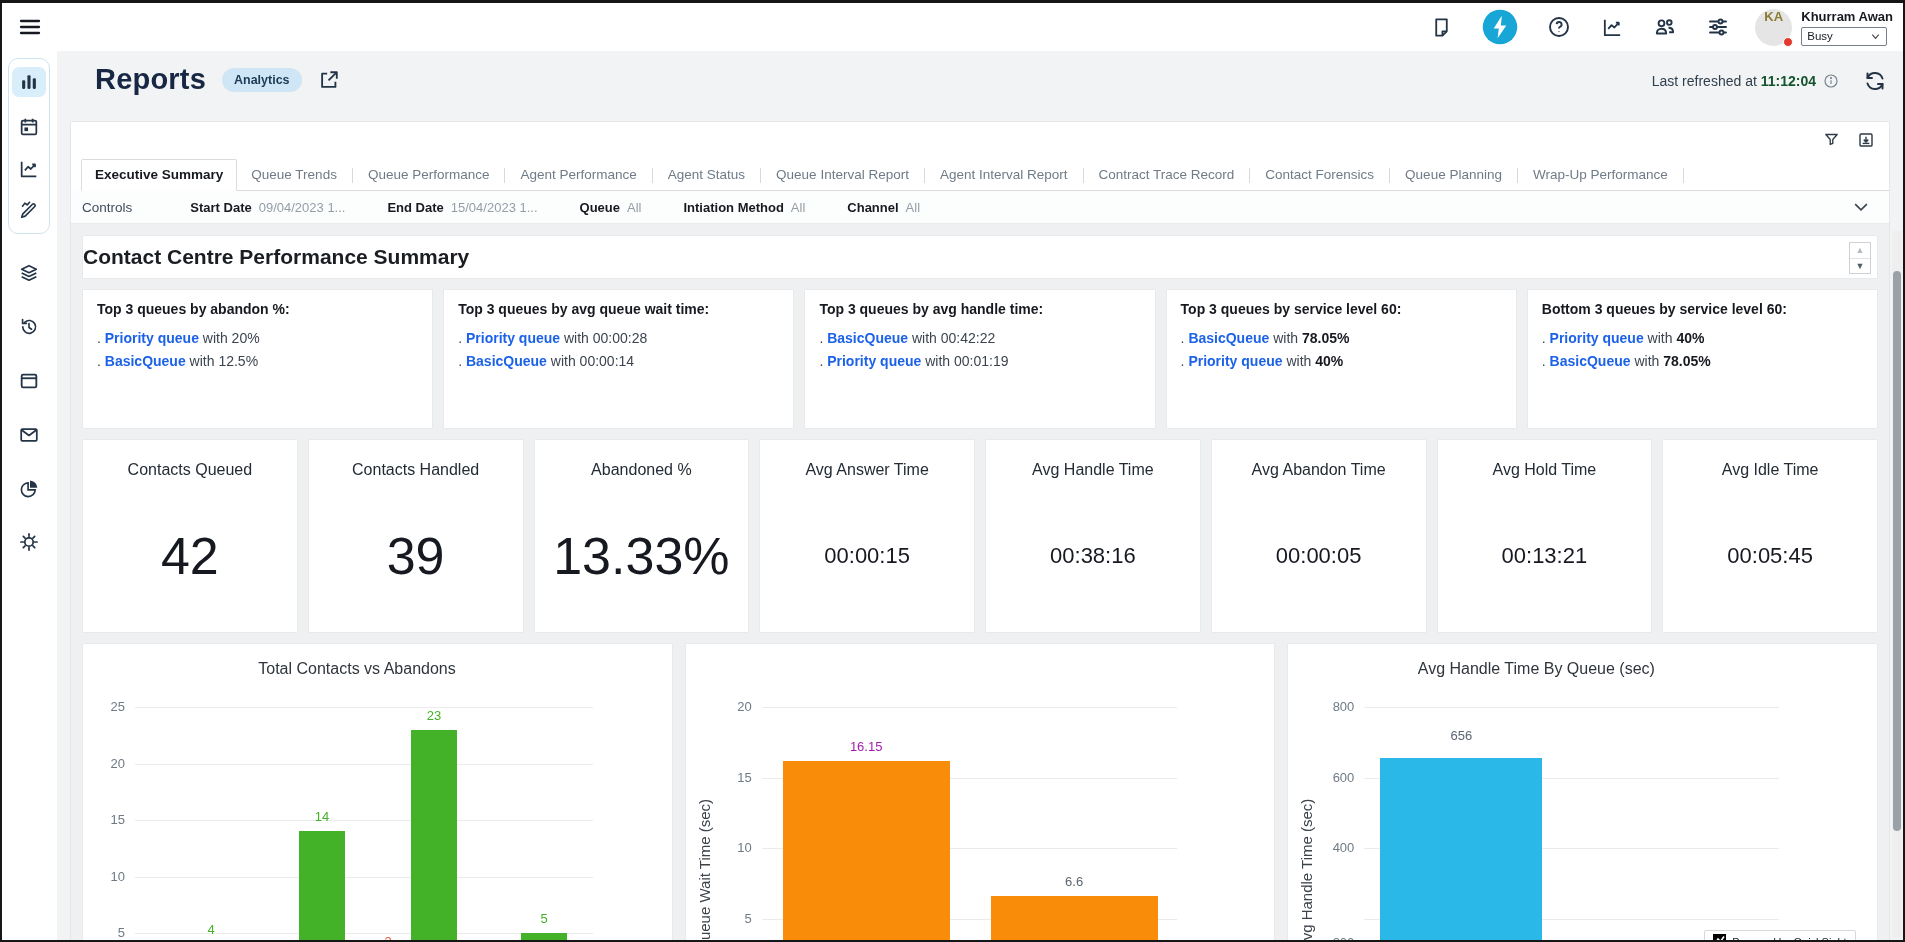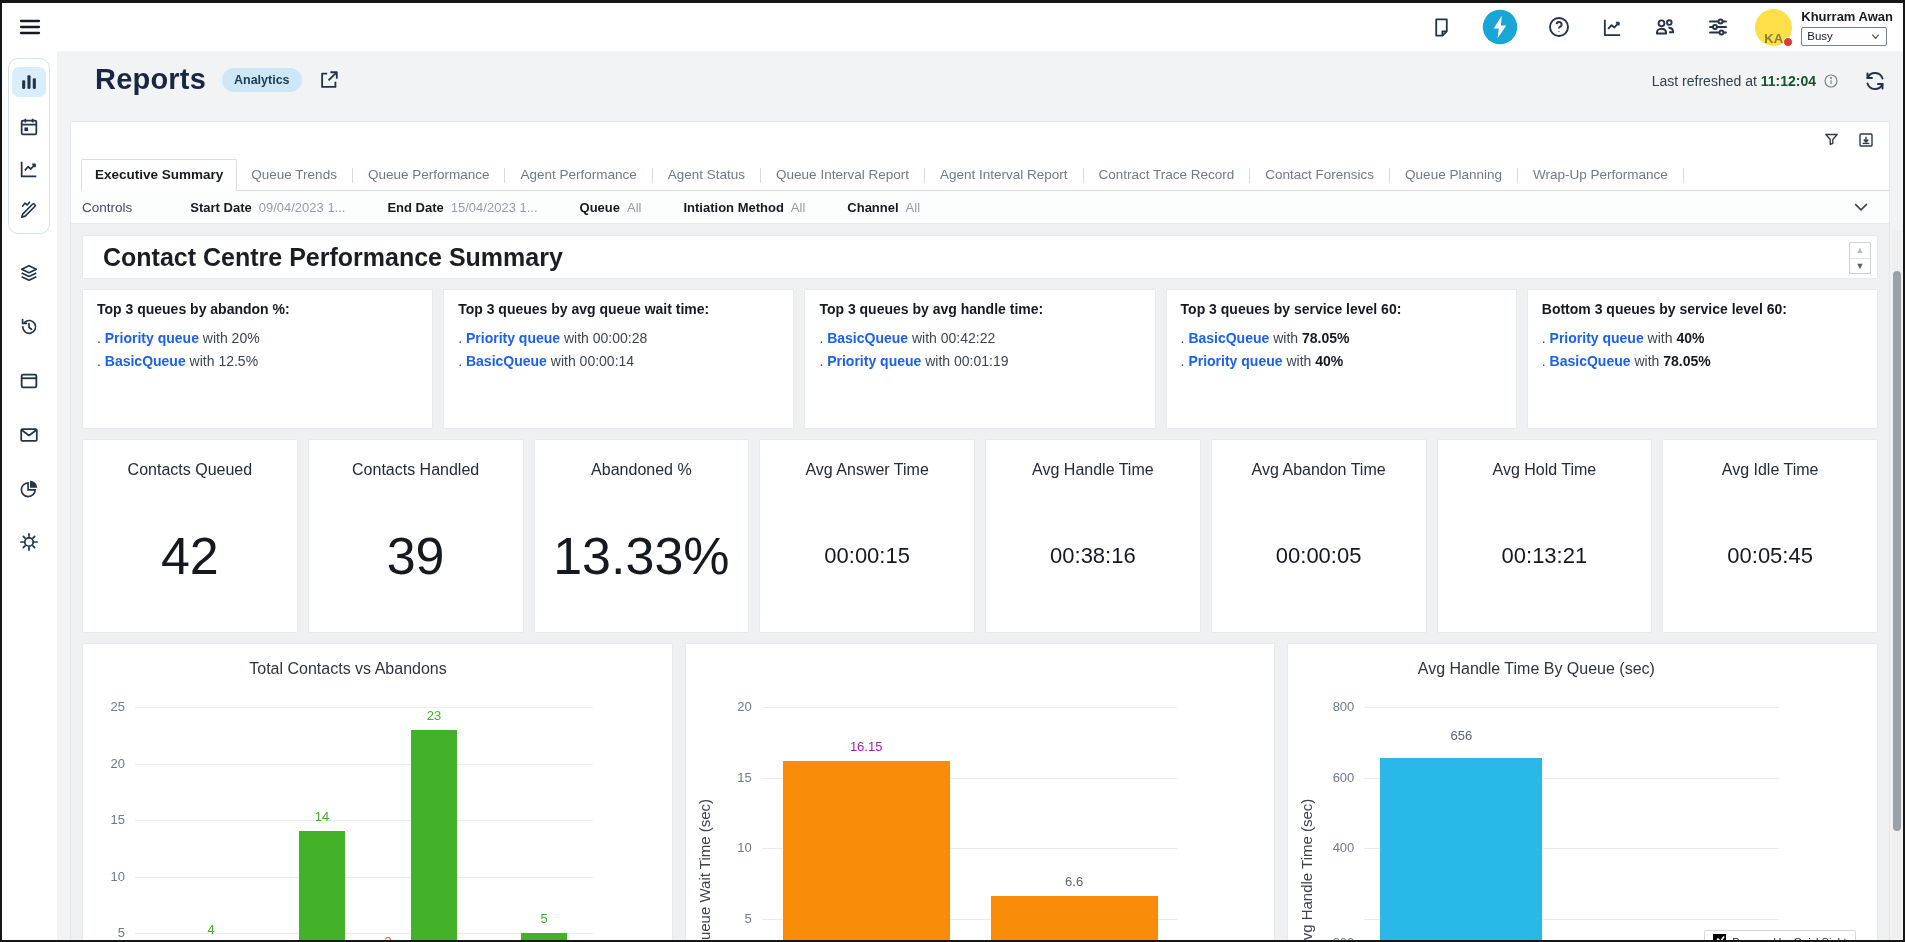--- a/index.html
+++ b/index.html
@@ -9,21 +9,21 @@
 
   .window{position:absolute;inset:0;border:2px solid #161616;border-top-width:3px;background:#f2f3f4;overflow:hidden;}
 
   
   .topbar{position:absolute;top:0;left:0;right:0;height:48px;background:#fff;}
   .hamburger{position:absolute;left:15px;top:12px;width:26px;height:24px;color:#16191f;}
   .topbar-right{position:absolute;right:10px;top:0;height:48px;display:flex;align-items:center;gap:29px;}
   .tb-icon{width:24px;height:24px;color:#243447;display:flex;align-items:center;justify-content:center;}
   .tb-flash{width:36px;height:36px;border-radius:50%;display:flex;align-items:center;justify-content:center;}
   .user{display:flex;align-items:center;gap:9px;margin-left:-4px;}
-  .avatar{position:relative;width:37px;height:37px;border-radius:50%;background:#fde047;display:flex;align-items:flex-end;justify-content:center;font-size:13px;font-weight:bold;color:#8a7c33;}
+  .avatar{position:relative;width:37px;height:37px;border-radius:50%;background:#e5e5e5;display:flex;align-items:flex-start;justify-content:center;font-size:13px;font-weight:bold;color:#8a7c33;}
   .avatar .dot{position:absolute;right:-1px;bottom:-1px;width:10px;height:10px;border-radius:50%;border:1.5px solid #fff;}
   .user-col{display:flex;flex-direction:column;gap:3px;}
   .user-name{font-size:13px;font-weight:600;color:#16191f;}
   .status-select{width:86px;height:19px;border:1px solid #76808a;border-radius:2px;background:#fff;font-size:11.5px;color:#16191f;display:flex;align-items:center;justify-content:space-between;padding:0 5px;}
 
   
   .sidebar{position:absolute;top:48px;left:0;width:55px;bottom:0;background:#fff;}
   .sb-group{position:absolute;left:6px;top:7px;width:42px;height:176px;border:1px solid #cfe3ef;border-radius:10px;}
   .sb-icon{position:absolute;left:10px;width:34px;height:30px;display:flex;align-items:center;justify-content:center;color:#243447;border-radius:7px;}
   .sb-icon.active{background:#d8eefb;}
@@ -54,21 +54,21 @@
   .filters{display:flex;align-items:center;margin-left:58px;gap:42px;}
   .filter{display:flex;align-items:center;gap:7px;white-space:nowrap;}
   .f-label{font-weight:bold;color:#16191f;}
   .f-value{color:#95 9ea8;color:#959ea8;}
   .ctl-chevron{position:absolute;right:18px;top:6px;width:20px;height:20px;color:#3c4650;}
 
   
   .dashboard{position:absolute;left:0;right:0;top:102px;bottom:0;background:#eef0f1;padding:11px;overflow:hidden;}
   .card{background:#fff;border:1px solid #e7eaeb;border-radius:1px;}
   .sheet-title-bar{position:relative;height:44px;display:flex;align-items:center;margin-bottom:10px;}
-  .sheet-title{font-size:25px;font-weight:bold;color:#1a1d21;padding-left:20px;}
+  .sheet-title{font-size:21px;font-weight:bold;color:#1a1d21;padding-left:0;}
   .spinner{position:absolute;right:6px;top:6px;width:22px;height:32px;border:1px solid #ccd2d7;background:#fff;display:flex;flex-direction:column;}
   .spinner button{flex:1;display:flex;align-items:center;justify-content:center;font-size:9px;}
   .spinner .up{color:#b3bac0;border-bottom:1px solid #dfe3e6;}
   .spinner .down{color:#525e68;}
 
   .summary-grid{display:grid;grid-template-columns:repeat(5,1fr);gap:10px;height:140px;margin-bottom:10px;}
   .sum-card{padding:11px 14px;font-size:14px;color:#3c4450;overflow:hidden;}
   .sum-title{font-weight:bold;color:#16191f;margin-bottom:12px;}
   .sum-line{margin-top:5px;line-height:18px;}
   .q-link{color:#1c62e8;font-weight:bold;text-decoration:none;cursor:pointer;}
@@ -423,21 +423,21 @@
             </div>
             <div class="card kpi-card">
               <div class="kpi-label">Avg Idle Time</div>
               <div class="kpi-value-wrap">
                 <div class="kpi-value sm">00:05:45</div>
               </div>
             </div>
           </div>
         <div class="charts-grid">
             <div class="card chart-card">
-              <div class="chart-title" style="left: 65px; text-align: center;">Total Contacts vs Abandons</div>
+              <div class="chart-title" style="left: 74px; text-align: center;">Total Contacts vs Abandons</div>
               <div class="gridline" style="top: 63px; left: 52px; width: 458px;"></div>
               <div class="y-tick" style="top: 55px; left: 0px; width: 42px;">25</div>
               <div class="gridline" style="top: 119.5px; left: 52px; width: 458px;"></div>
               <div class="y-tick" style="top: 111.5px; left: 0px; width: 42px;">20</div>
               <div class="gridline" style="top: 176px; left: 52px; width: 458px;"></div>
               <div class="y-tick" style="top: 168px; left: 0px; width: 42px;">15</div>
               <div class="gridline" style="top: 232.5px; left: 52px; width: 458px;"></div>
               <div class="y-tick" style="top: 224.5px; left: 0px; width: 42px;">10</div>
               <div class="gridline" style="top: 289px; left: 52px; width: 458px;"></div>
               <div class="y-tick" style="top: 281px; left: 0px; width: 42px;">5</div>

